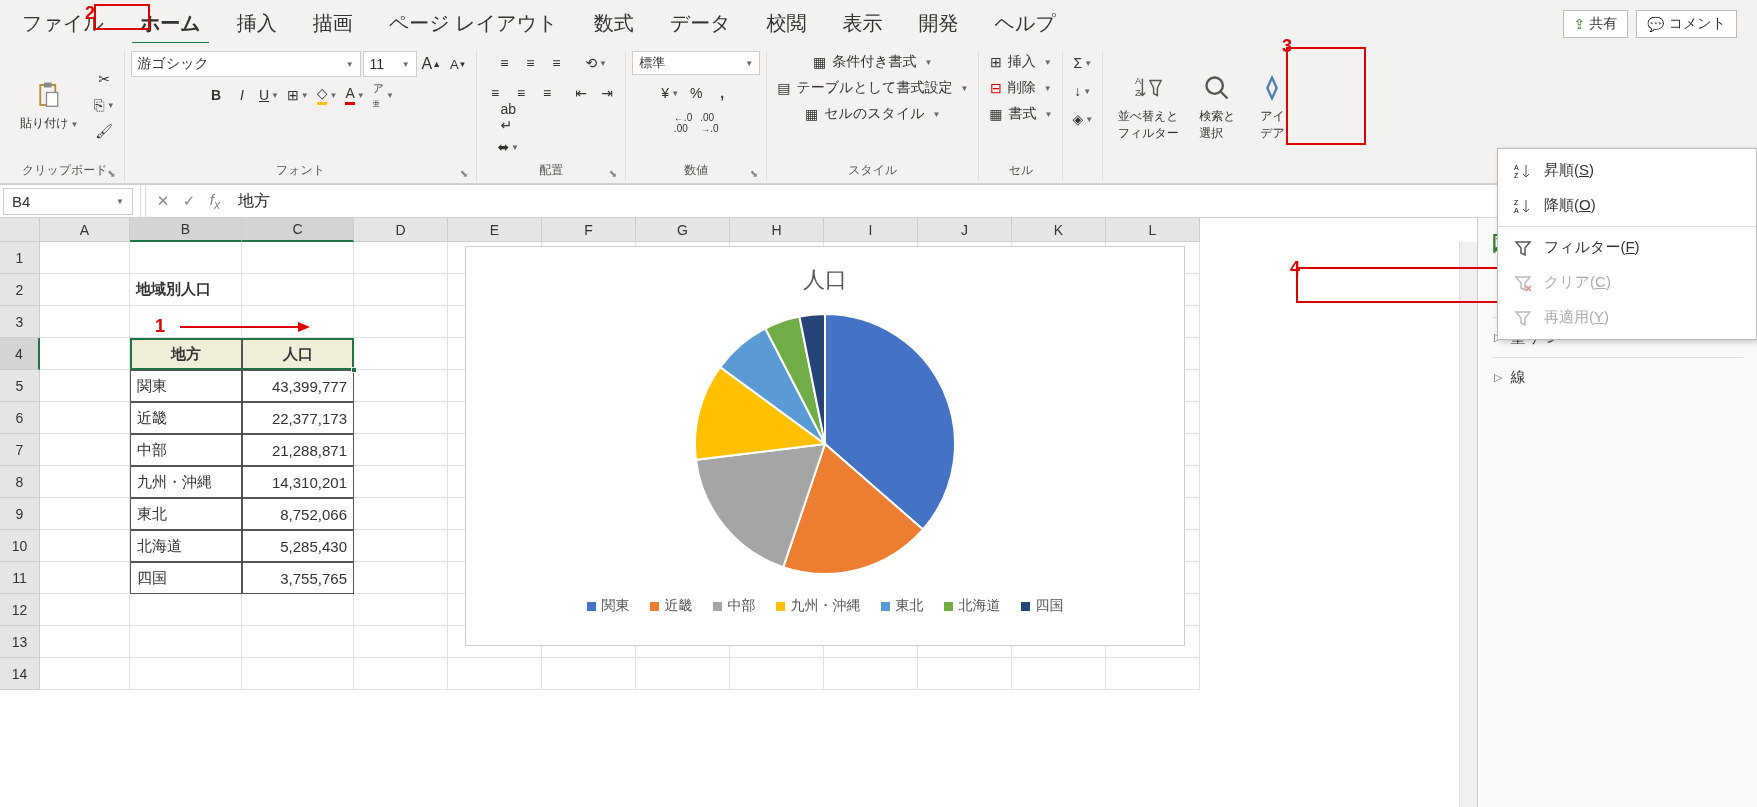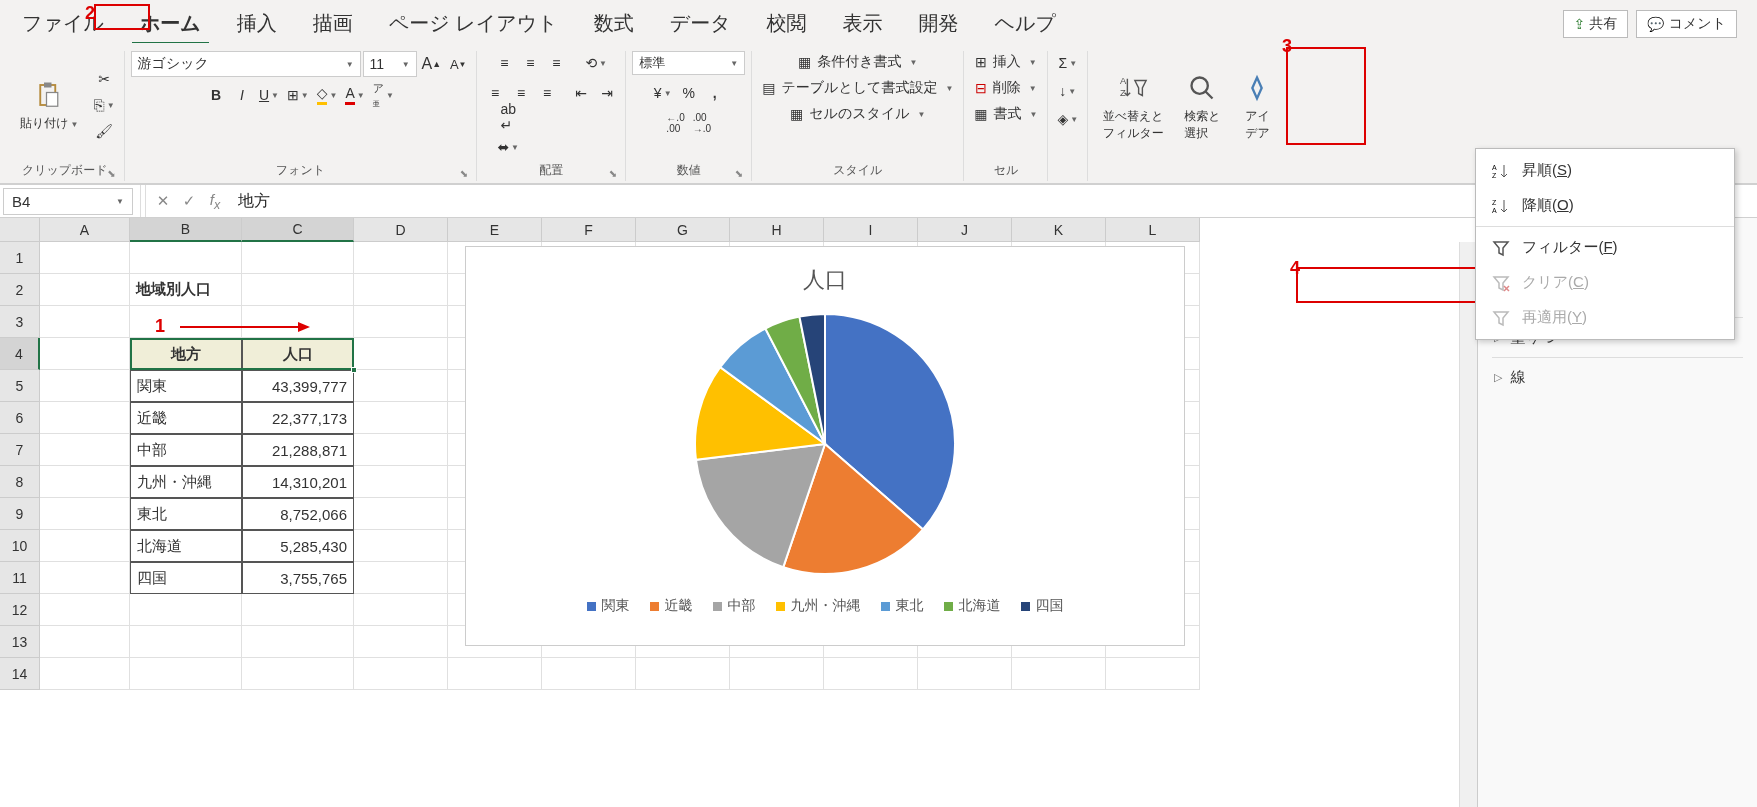--- a/index.html
+++ b/index.html
@@ -27,26 +27,26 @@
 .ribbon-controls { display: flex; align-items: center; gap: 4px; flex: 1; }
 .ribbon-label { text-align: center; font-size: 12px; color: #555; padding: 3px 0 2px; position: relative; }
 .ribbon-label .launcher { position: absolute; right: 2px; bottom: 2px; font-size: 10px; color: #888; }
 .vstack { display: flex; flex-direction: column; gap: 2px; }
 .hstack { display: flex; align-items: center; gap: 2px; }
 .big-btn { display: flex; flex-direction: column; align-items: center; justify-content: center; padding: 4px 8px; gap: 4px; cursor: pointer; font-size: 12px; color: #333; min-width: 50px; }
 .icon-placeholder { width: 32px; height: 32px; display: flex; align-items: center; justify-content: center; }
 .dd { font-size: 8px; color: #666; margin-left: 2px; }
 .font-select { width: 230px; height: 26px; border: 1px solid #ccc; background: #fff; padding: 0 6px; font-size: 14px; display: flex; align-items: center; justify-content: space-between; }
 .size-select { width: 54px; height: 26px; border: 1px solid #ccc; background: #fff; padding: 0 6px; font-size: 14px; display: flex; align-items: center; justify-content: space-between; }
-.style-select { width: 113px; height: 24px; border: 1px solid #ccc; background: #fff; padding: 0 6px; font-size: 13px; display: flex; align-items: center; justify-content: space-between; }
+.style-select { width: 128px; height: 24px; border: 1px solid #ccc; background: #fff; padding: 0 6px; font-size: 13px; display: flex; align-items: center; justify-content: space-between; }
 .tool-btn { min-width: 24px; height: 24px; display: flex; align-items: center; justify-content: center; cursor: pointer; font-size: 14px; padding: 0 3px; }
 .menu-line { display: flex; align-items: center; gap: 6px; padding: 2px 4px; font-size: 14px; cursor: pointer; white-space: nowrap; }
 
 
-.dropdown { position: absolute; right: 22px; top: 148px; width: 260px; background: #fff; border: 1px solid #bbb; box-shadow: 2px 2px 6px rgba(0,0,0,0.2); z-index: 200; padding: 4px 0; }
+.dropdown { position: absolute; right: 0; top: 148px; width: 260px; background: #fff; border: 1px solid #bbb; box-shadow: 2px 2px 6px rgba(0,0,0,0.2); z-index: 200; padding: 4px 0; }
 .dropdown-item { display: flex; align-items: center; gap: 10px; padding: 8px 14px; font-size: 15px; cursor: pointer; }
 .dropdown-item.disabled { color: #aaa; cursor: default; }
 .dropdown-sep { height: 1px; background: #ddd; margin: 3px 0; }
 .dropdown-icon { width: 22px; display: flex; justify-content: center; }
 
 
 .formula-bar { display: flex; align-items: center; background: #fff; border-top: 1px solid #d0d0d0; border-bottom: 1px solid #d0d0d0; height: 34px; }
 .name-box { width: 130px; border: 1px solid #ccc; padding: 4px 8px; font-size: 15px; display: flex; align-items: center; justify-content: space-between; margin: 3px; background: #fff; }
 .fb-divider { width: 6px; align-self: stretch; border-left: 1px solid #ddd; border-right: 1px solid #ddd; margin: 0 4px; }
 .fb-btn { width: 26px; height: 26px; display: flex; align-items: center; justify-content: center; color: #888; cursor: pointer; font-size: 15px; }

